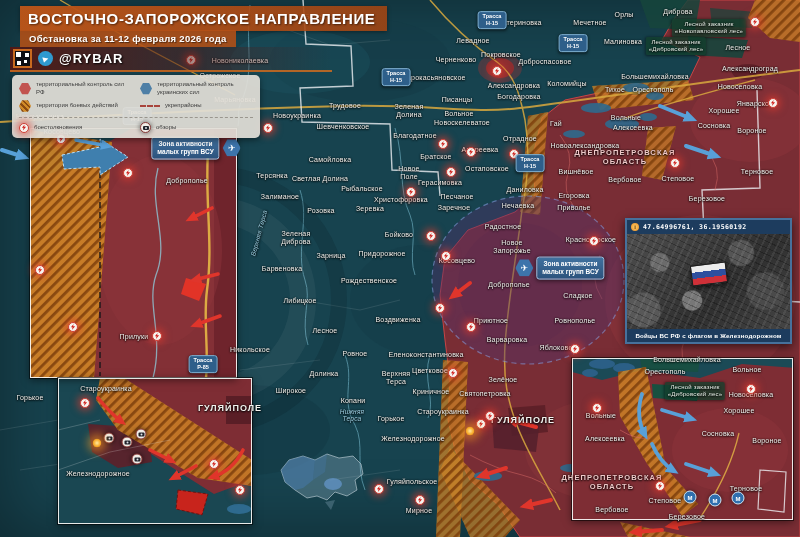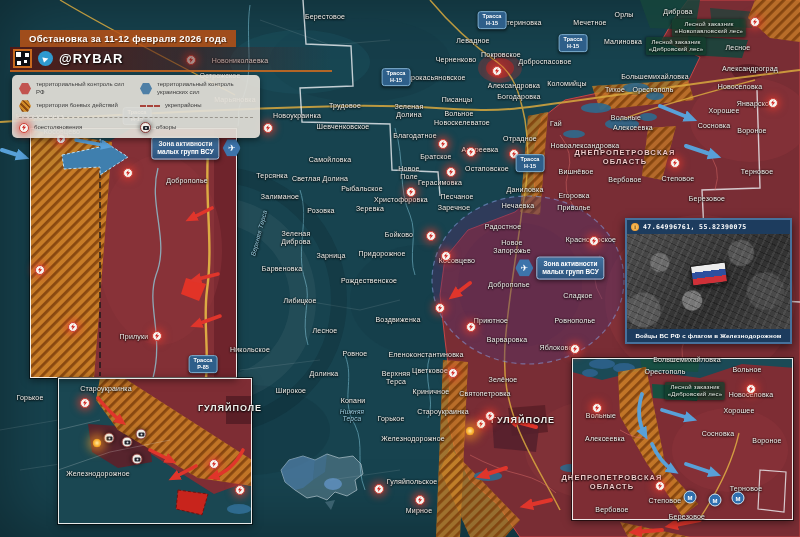--- a/index.html
+++ b/index.html
@@ -318,28 +318,29 @@
     <path d="M8,32 L16,22 L30,18 L42,22 L54,16 L66,20 L80,18 L88,26 L90,36 L82,42 L84,52 L74,58 L62,54 L54,62 L44,58 L34,60 L22,52 L12,44 Z" fill="rgba(150,180,200,0.32)" stroke="rgba(230,240,245,0.5)" stroke-width="1"></path>
     <path d="M8,32 L16,22 L30,18 L42,22 L40,42 L30,50 L22,52 L12,44 Z" fill="rgba(70,120,170,0.55)"></path>
     <path d="M42,22 L54,16 L52,34 L40,42 Z" fill="rgba(70,120,170,0.35)"></path>
     <ellipse cx="60" cy="46" rx="9" ry="6" fill="rgba(100,150,200,0.75)"></ellipse>
     <path d="M52,64 L62,62 L58,72 Z" fill="rgba(150,180,200,0.3)"></path>
   </svg>
 
   <div class="photo">
     <div class="hdr">
       <span class="dot">i</span>
-      <span class="coords">47.64996761, 55.82390075</span>
+      <span class="coords">47.64996761, 36.19560192</span>
     </div>
     <div class="img">
       <div class="flag"></div>
     </div>
     <div class="cap">Бойцы ВС РФ с флагом в Железнодорожном</div>
   </div>
 
+  <div class="title-bar">ВОСТОЧНО-ЗАПОРОЖСКОЕ НАПРАВЛЕНИЕ</div>
   <div class="subtitle-bar">Обстановка за 11-12 февраля 2026 года</div>
   <div class="rybar">
     <span class="qr"></span>
     <span class="tg">
         <span>▶</span>
       </span>
     <span class="handle">@RYBAR</span>
   </div>
 
   <div class="legend">

